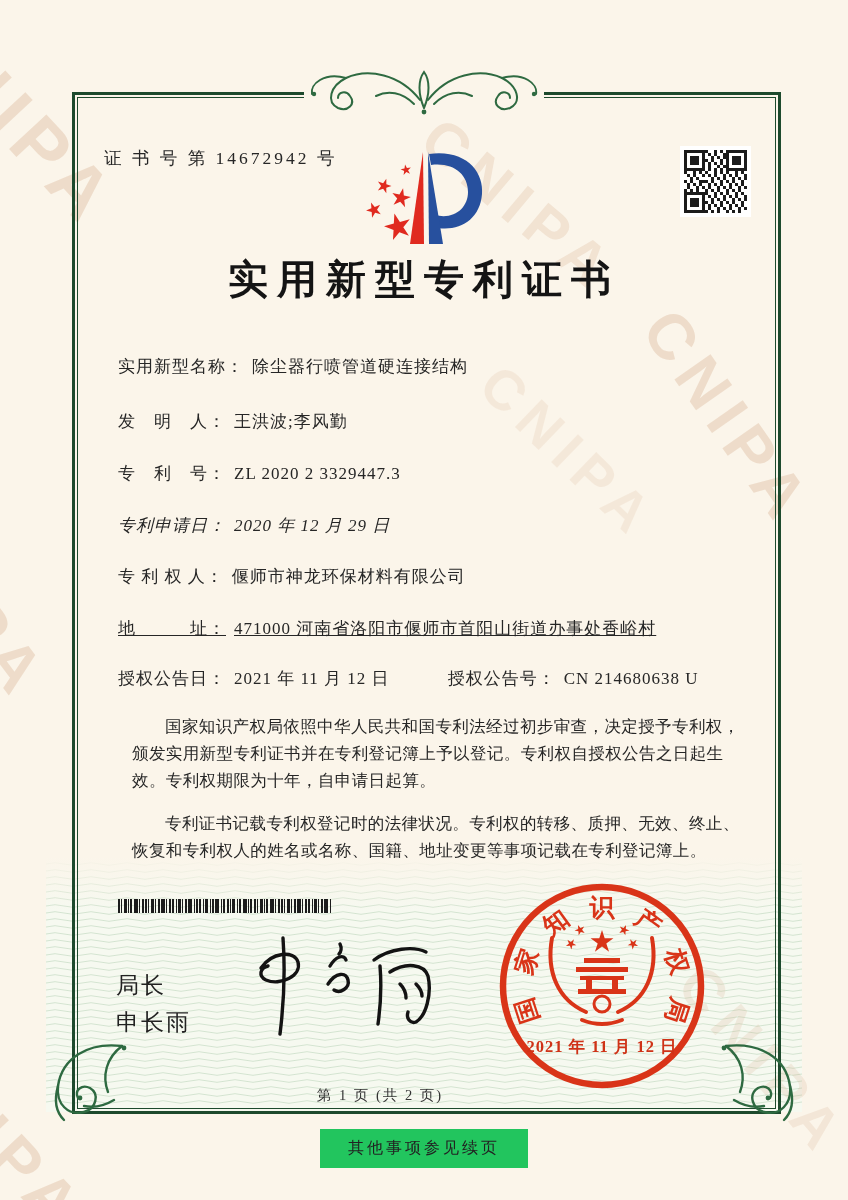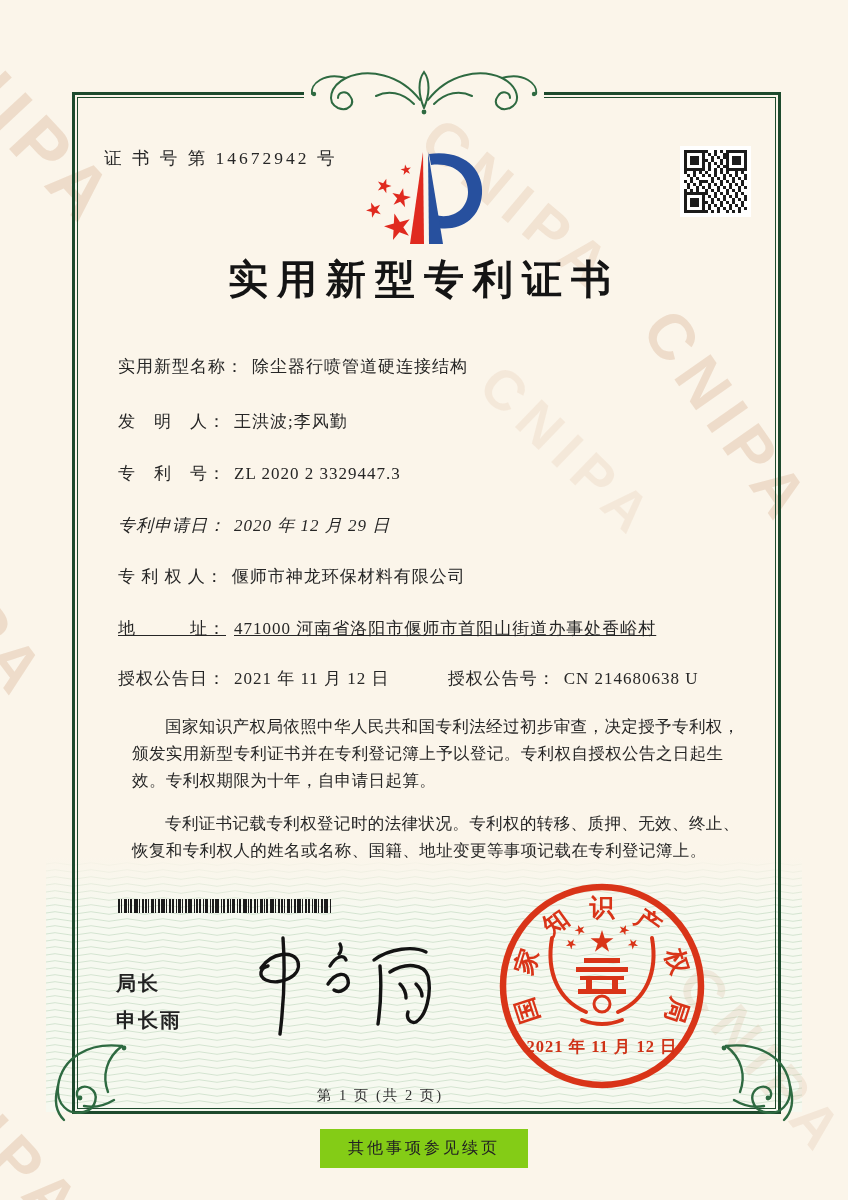--- a/index.html
+++ b/index.html
@@ -30,33 +30,33 @@
   .title{position:absolute;left:0;top:252px;width:848px;text-align:center;font-size:40px;
       font-weight:bold;letter-spacing:9px;color:#141414;z-index:4;}
   .field{position:absolute;left:118px;font-size:17px;letter-spacing:1px;z-index:4;white-space:nowrap;}
   .flabel{margin-right:8px;}
   .grant-no{margin-left:58px;}
   .paras{position:absolute;left:116px;top:697px;width:644px;font-size:16.5px;
       line-height:27px;letter-spacing:0.4px;z-index:4;}
   .paras p{margin:16px;text-indent:2em;}
   .barcode{position:absolute;left:118px;top:899px;width:220px;height:14px;display:flex;z-index:4;}
   .barcode div{height:14px;background:#1c1c1c;flex:none;}
-  .official{position:absolute;left:116px;z-index:4;font-size:20px;letter-spacing:2px;
-      font-family:"Liberation Sans","DejaVu Sans",sans-serif;font-weight:700;color:#222;}
+  .official{position:absolute;left:116px;z-index:4;font-size:23px;letter-spacing:2px;
+      font-family:"Liberation Sans","DejaVu Sans",sans-serif;font-weight:400;color:#222;}
   .signature{position:absolute;left:228px;top:932px;z-index:4;}
   
   .seal-svg{position:absolute;left:494px;top:874px;z-index:5;}
   .seal-text{position:absolute;left:602px;top:986px;width:0;height:0;z-index:6;}
   .seal-text span{position:absolute;left:0;top:0;font-size:25px;font-weight:bold;color:#d93418;
       font-family:"Liberation Serif","DejaVu Serif",serif;}
   .seal-date{position:absolute;left:512px;top:1036px;width:180px;text-align:center;z-index:6;
       font-size:16.5px;font-weight:bold;color:#cf3217;letter-spacing:1px;white-space:nowrap;}
   .pageinfo{position:absolute;left:0;top:1086px;width:760px;text-align:center;font-size:14.5px;
       letter-spacing:2px;z-index:4;color:#333;}
-  .notebox{position:absolute;left:50%;transform:translateX(-50%);top:1129px;background:#84cc16;
+  .notebox{position:absolute;left:50%;transform:translateX(-50%);top:1129px;background:#22c55e;
       padding:9px 28px;font-size:16px;letter-spacing:3px;z-index:4;color:#222;}
 </style>
 </head>
 <body>
 
 <div class="pg">
 
   <div class="band">
     <svg id="waves" width="756" height="256">
         <path d="M0 8 q9 -2.6 18 0 q9 2.6 18 0 q9 -2.6 18 0 q9 2.6 18 0 q9 -2.6 18 0 q9 2.6 18 0 q9 -2.6 18 0 q9 2.6 18 0 q9 -2.6 18 0 q9 2.6 18 0 q9 -2.6 18 0 q9 2.6 18 0 q9 -2.6 18 0 q9 2.6 18 0 q9 -2.6 18 0 q9 2.6 18 0 q9 -2.6 18 0 q9 2.6 18 0 q9 -2.6 18 0 q9 2.6 18 0 q9 -2.6 18 0 q9 2.6 18 0 q9 -2.6 18 0 q9 2.6 18 0 q9 -2.6 18 0 q9 2.6 18 0 q9 -2.6 18 0 q9 2.6 18 0 q9 -2.6 18 0 q9 2.6 18 0 q9 -2.6 18 0 q9 2.6 18 0 q9 -2.6 18 0 q9 2.6 18 0 q9 -2.6 18 0 q9 2.6 18 0 q9 -2.6 18 0 q9 2.6 18 0 q9 -2.6 18 0 q9 2.6 18 0 q9 -2.6 18 0 q9 2.6 18 0" stroke="#c2d8c0" stroke-width="1" fill="none" opacity="0.65"></path>

